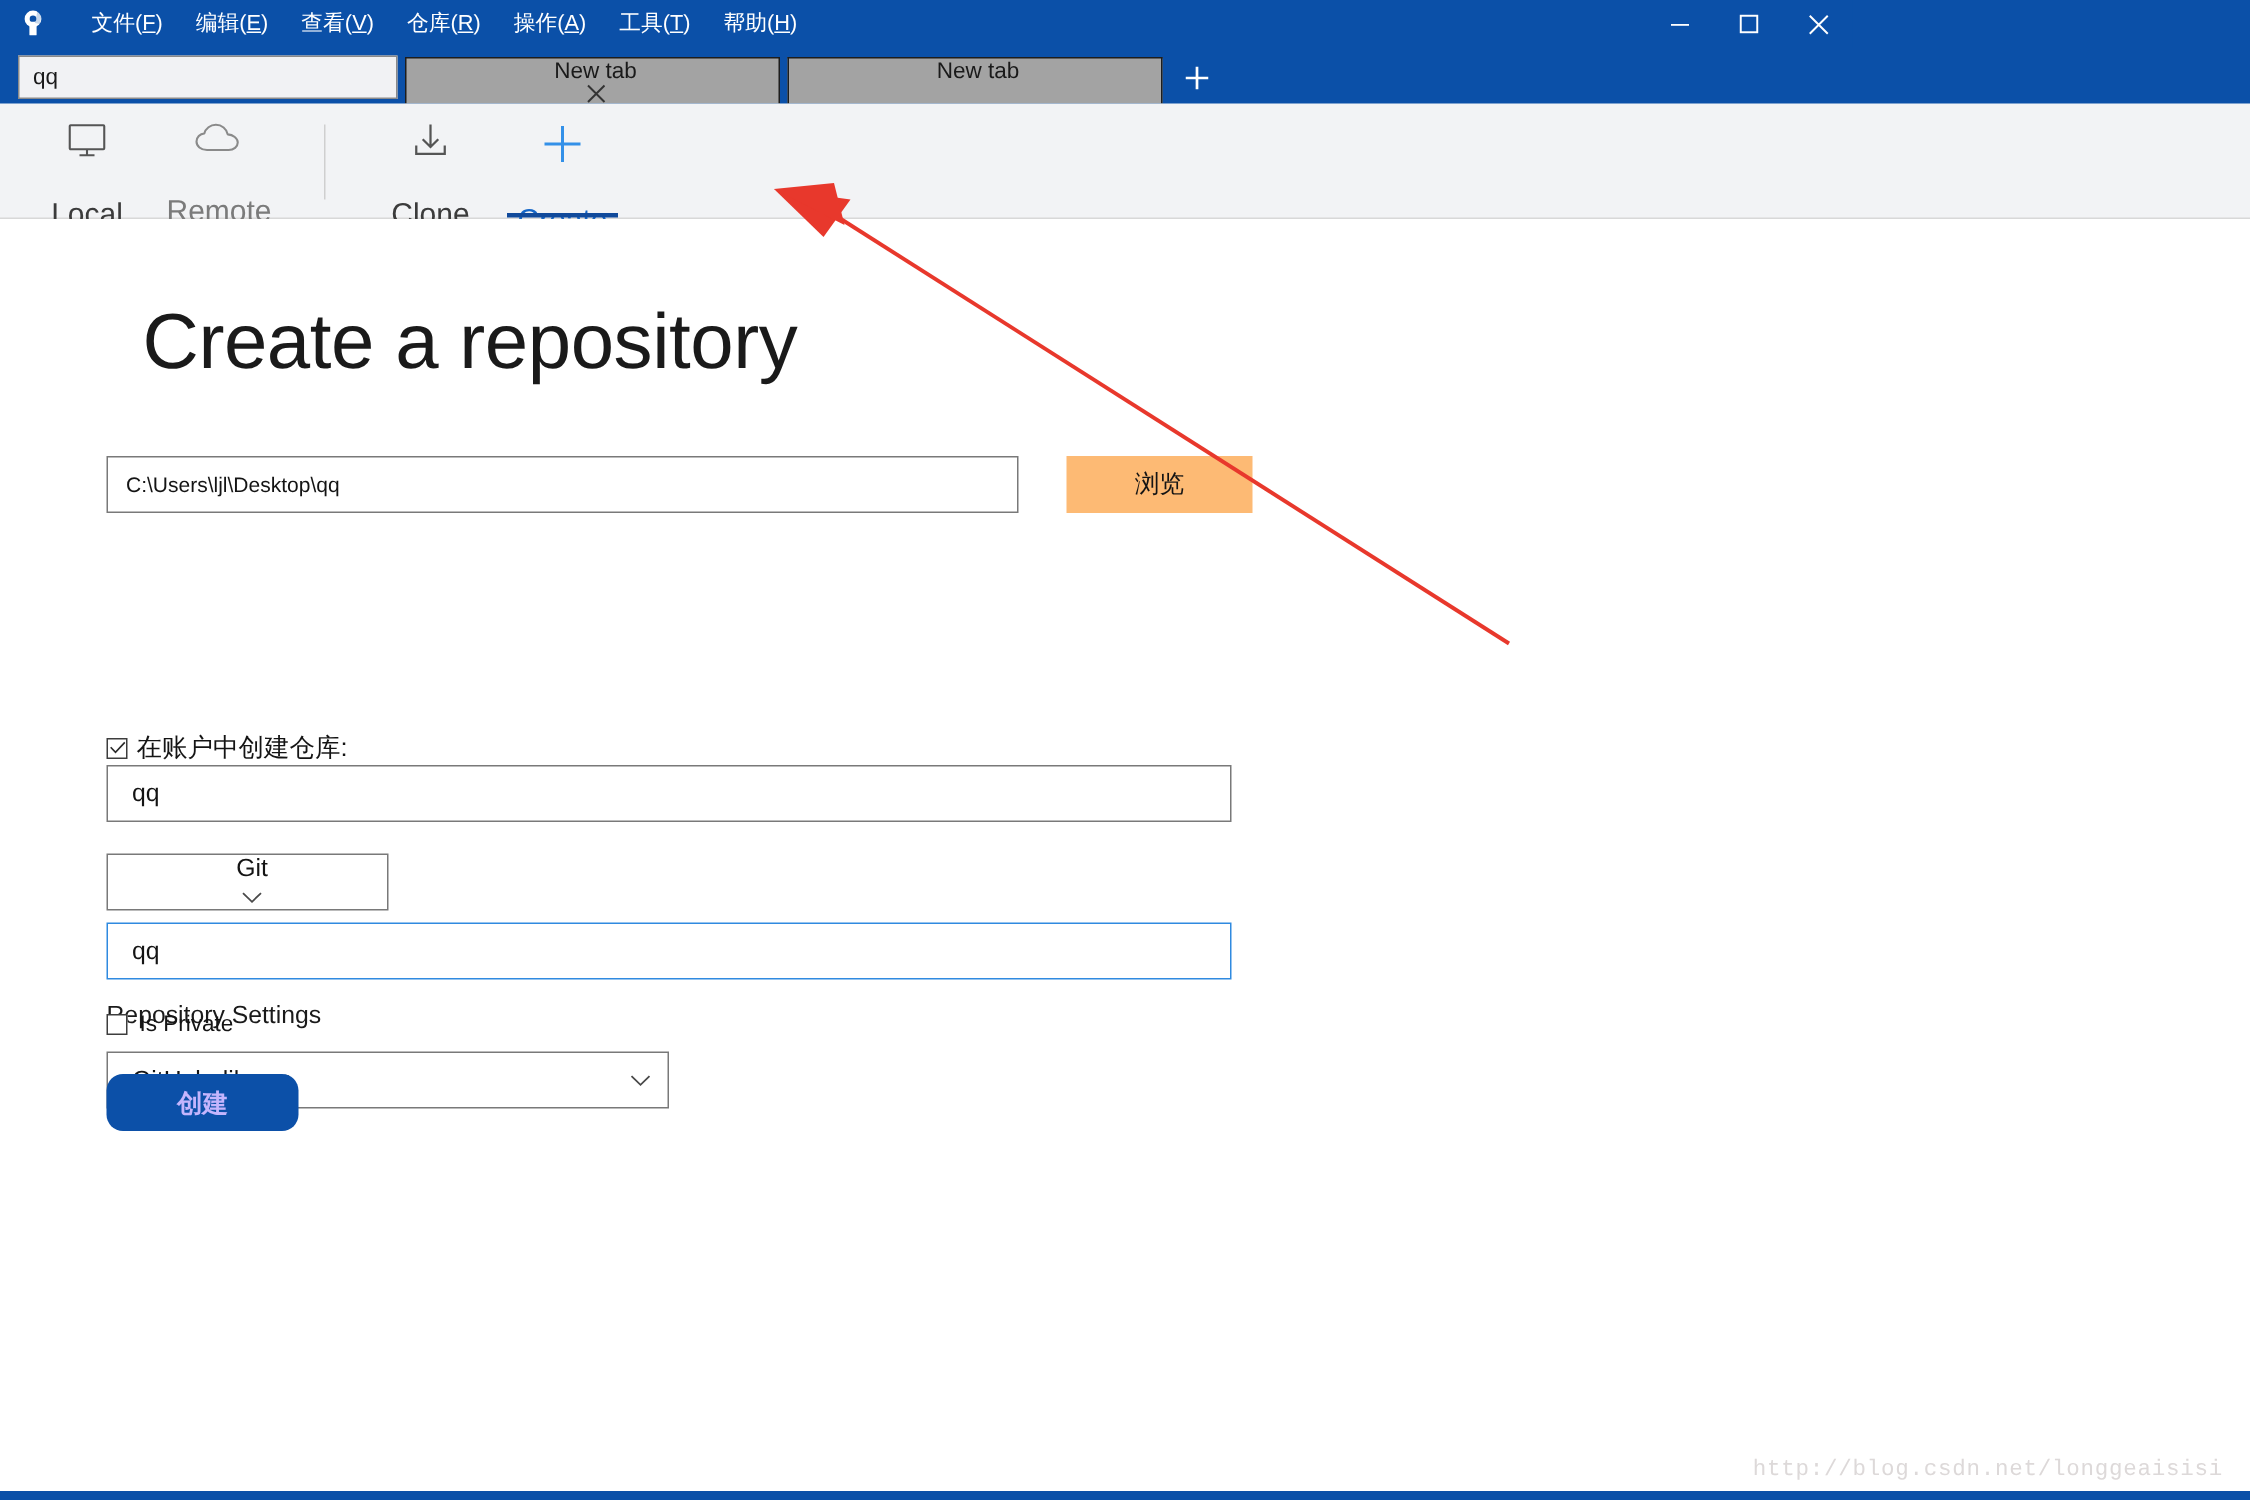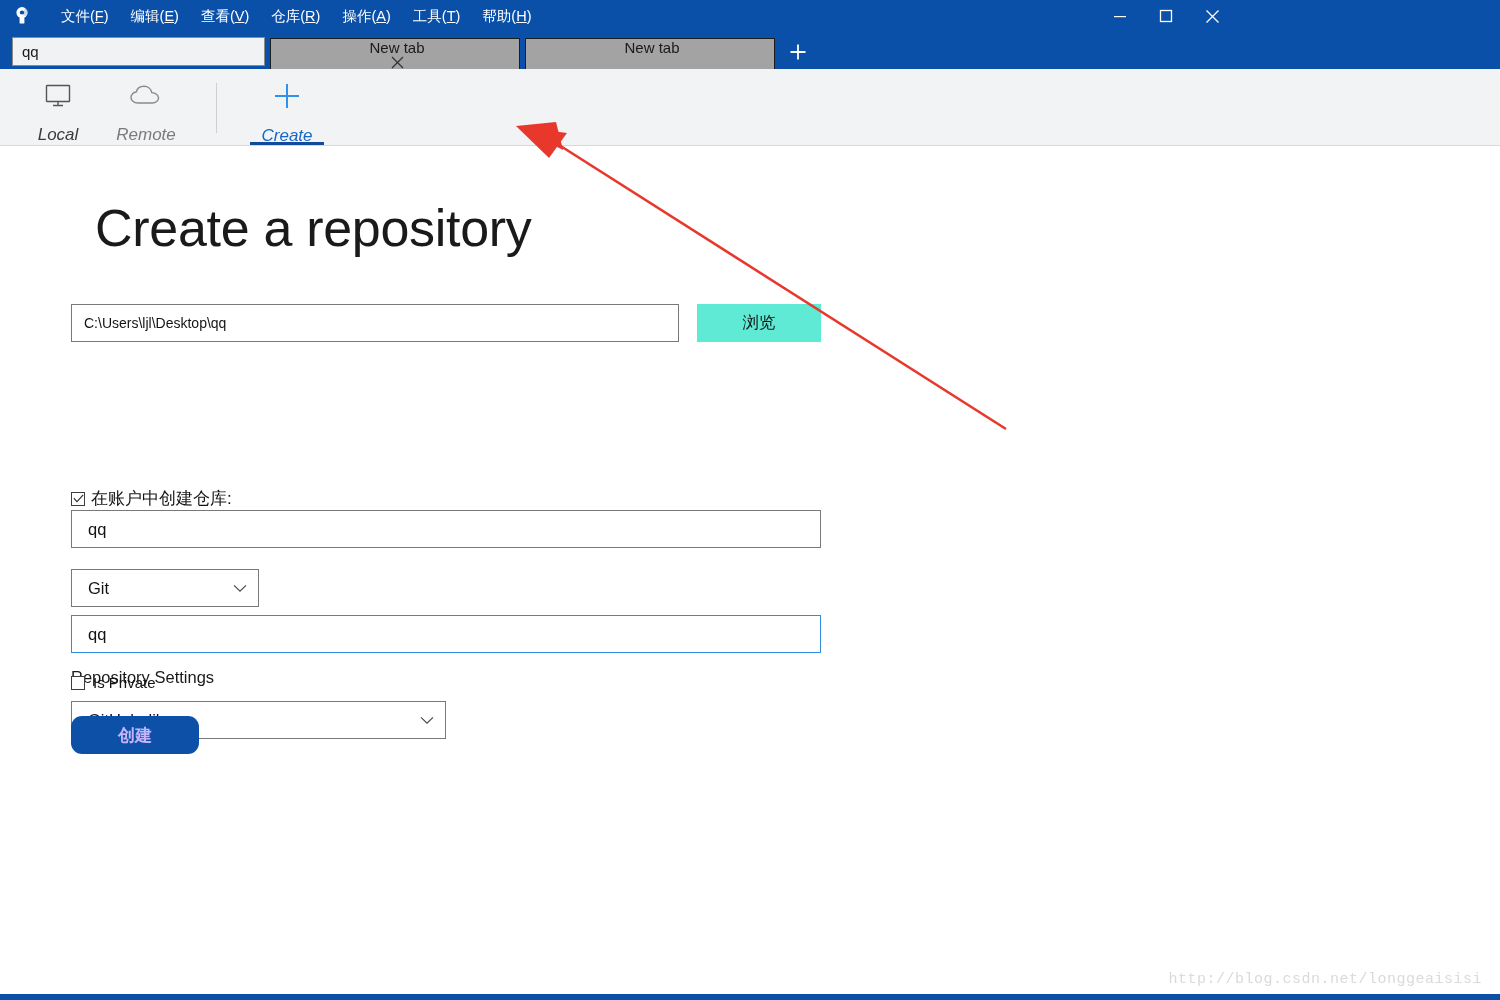--- a/index.html
+++ b/index.html
@@ -104,24 +104,23 @@
   .tbtn {
     width: 88px; height: 76px;
     display: flex; flex-direction: column;
     align-items: center; justify-content: flex-start;
     padding-top: 12px;
     cursor: default;
     position: relative;
   }
   .tbtn .ticon { height: 32px; display:flex; align-items:center; justify-content:center; }
   .tbtn .tlabel {
-    margin-top: 15px;
-    font-size: 17px;
+    margin-top: 25px;
+    font-size: 20px;
     color: #3b3b3b;
-    font-style: italic;
   }
   .tbtn.dim .tlabel { color: #7b7b7b; }
   .tbtn.active .tlabel { color: #1667c8; }
   .tbtn.active::after {
     content: "";
     position: absolute; left: 7px; right: 7px; bottom: 0;
     height: 3px; background: #114a9b;
   }
   #tb-sep {
     width: 1px; height: 50px;
@@ -149,23 +148,23 @@
   #path-row { left: 71px; top: 158px; display: flex; align-items: stretch; }
   #path-input {
     width: 608px; height: 38px;
     border: 1px solid #797979;
     background: #ffffff;
     display: flex; align-items: center;
     padding: 0 12px;
     font-size: 14px; color: #141414;
   }
   #browse-button {
-    margin-left: 18px;
+    margin-left: 32px;
     width: 124px; height: 38px;
-    background: #5eead4;
+    background: #fdba74;
     display: flex; align-items: center; justify-content: center;
     font-size: 16.5px; color: #141414;
     cursor: default;
   }
 
   #name-input {
     left: 71px; top: 364px;
     width: 750px; height: 38px;
     border: 1px solid #797979;
     background: #ffffff;
@@ -175,21 +174,21 @@
   }
 
   .select {
     background: #ffffff;
     border: 1px solid #797979;
     display: flex; align-items: center;
     padding: 0 10px 0 16px;
     font-size: 16.5px; color: #141414;
     cursor: default;
   }
-  #type-select { left: 71px; top: 423px; width: 188px; height: 38px; }
+  #type-select { left: 71px; top: 423px; width: 188px; height: 38px; flex-direction: column; }
   #account-select { left: 71px; top: 555px; width: 375px; height: 38px; }
   .select .sel-label { flex: 1; }
   .chev { width: 16px; height: 16px; display:flex; align-items:center; justify-content:center; }
 
   .checkrow {
     display: flex; align-items: center;
     cursor: default;
   }
   #acct-check-row { left: 71px; top: 341px; }
 
@@ -345,20 +344,29 @@
       <span class="ticon">
         <svg width="34" height="24" viewBox="0 0 34 24">
           <path d="M9 19 C4.8 19 2 16.4 2 13.4 C2 10.6 4.3 8.2 7.2 8.0 C8.1 4.6 11.2 2.2 14.9 2.2 C18.8 2.2 22.1 4.9 22.8 8.6 C26.4 8.8 29.5 11.2 29.5 14.0 C29.5 16.8 26.8 19 23.4 19 Z" fill="none" stroke="#8a8a8a" stroke-width="1.4" stroke-linejoin="round"></path>
         </svg>
       </span>
       <span class="tlabel">Remote</span>
     </div>
 
     <div id="tb-sep"></div>
 
+    <div class="tbtn">
+      <span class="ticon">
+        <svg width="28" height="26" viewBox="0 0 28 26">
+          <path d="M14 2 V16.5 M8.8 11.8 L14 17 L19.2 11.8" fill="none" stroke="#555555" stroke-width="1.5"></path>
+          <path d="M4.5 16 V21.5 H23.5 V16" fill="none" stroke="#555555" stroke-width="1.5"></path>
+        </svg>
+      </span>
+      <span class="tlabel">Clone</span>
+    </div>
 
 
     <div class="tbtn active">
       <span class="ticon">
         <svg width="30" height="30" viewBox="0 0 30 30">
           <path d="M15 3 V27 M3 15 H27" stroke="#3390e8" stroke-width="2" fill="none"></path>
         </svg>
       </span>
       <span class="tlabel">Create</span>
     </div>

